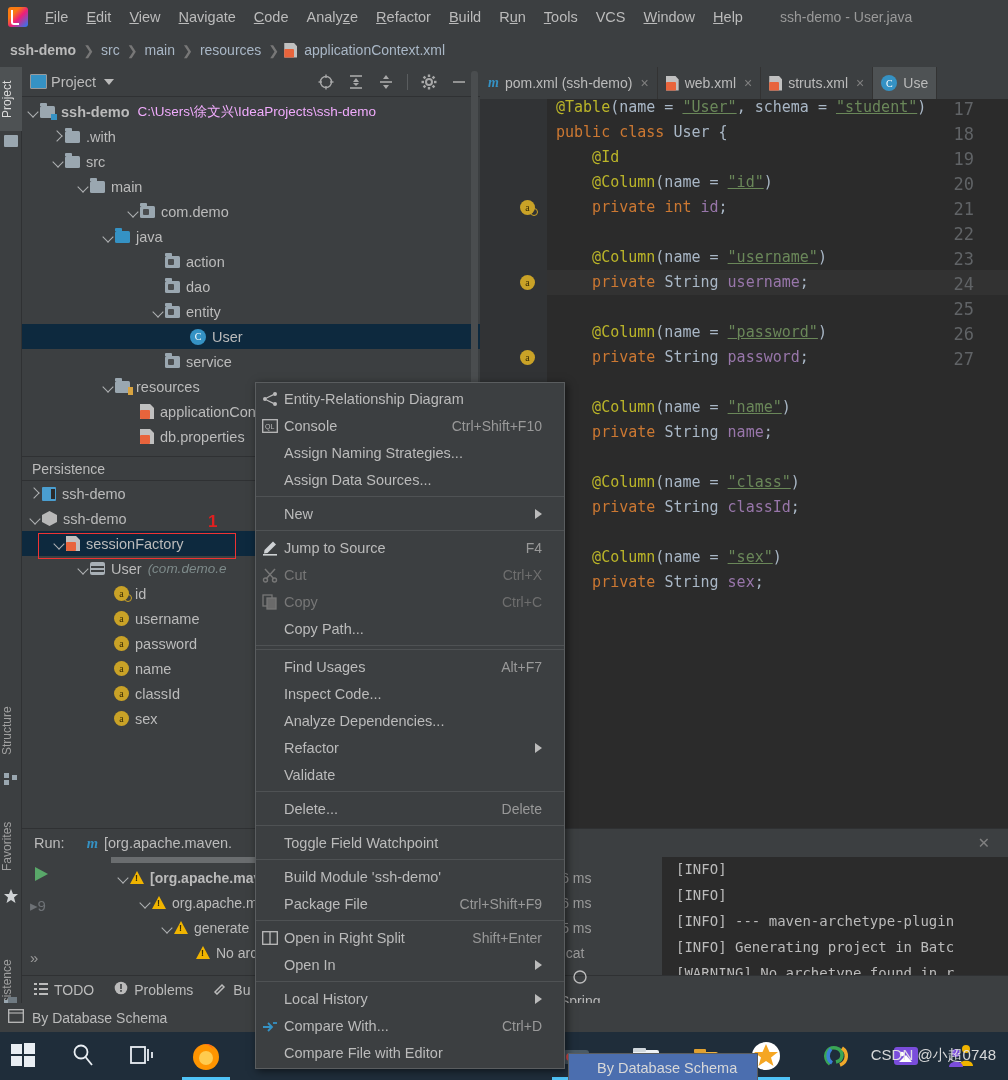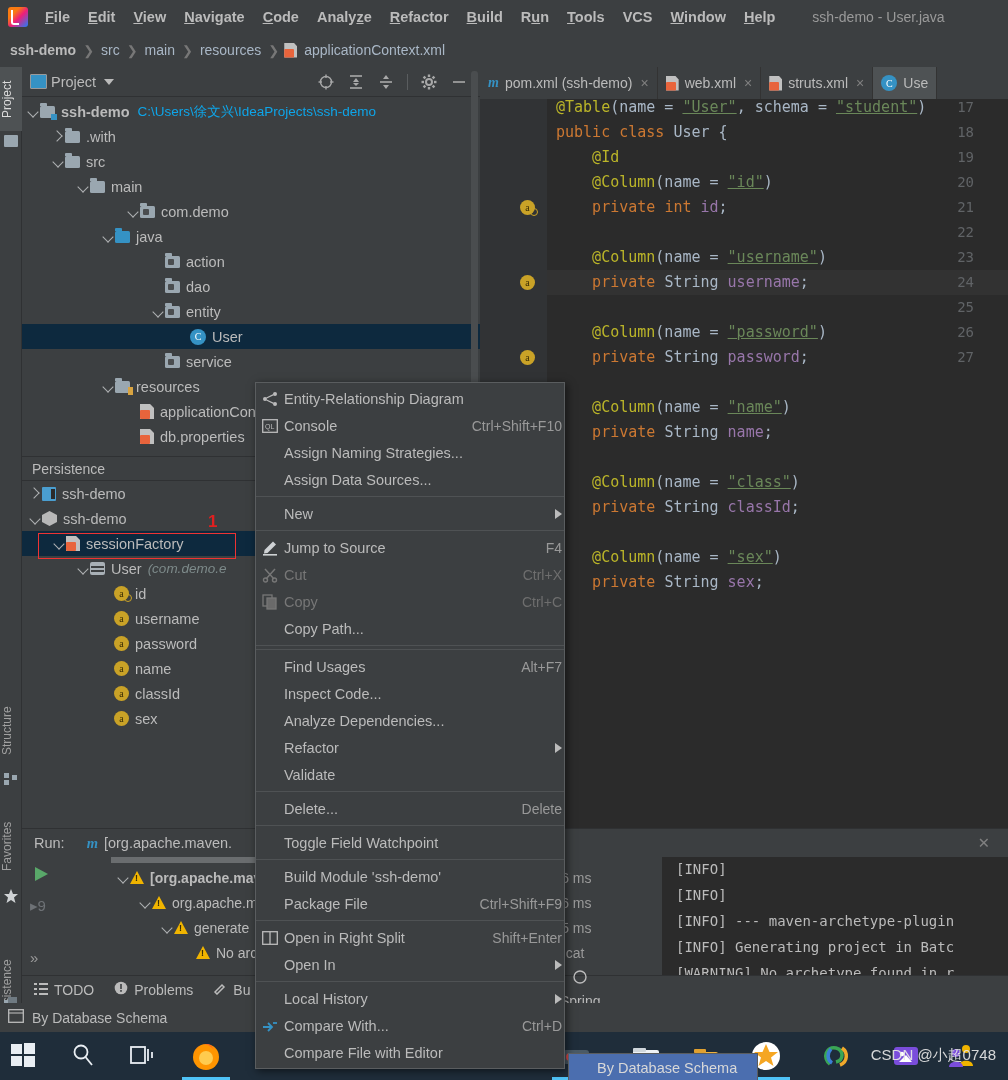--- a/index.html
+++ b/index.html
@@ -21,21 +21,21 @@
   .app-logo {
     width: 20px; height: 20px; margin: 0 8px 0 4px; position: relative;
     background: linear-gradient(135deg,#f97a12 0%,#f97a12 30%,#ed1e79 55%,#1d7ffd 100%);
     border-radius: 3px;
   }
   .app-logo::after{
     content:""; position:absolute; left:3px; top:3px; width:6px; height:13px;
     border-left:2px solid #fff; border-bottom:2px solid #fff; border-bottom-left-radius:3px;
   }
   .menu-item {
-    padding: 3px 9px; color: #bbbbbb; font-size: 14.5px; cursor: default; white-space: nowrap; font-weight: bold;
+    padding: 3px 9px; color: #bbbbbb; font-size: 14.5px; cursor: default; white-space: nowrap;
   }
   .menu-item u { text-decoration: underline; }
   .win-title { margin-left: 28px; color: #9a9a9a; font-size: 14px; white-space: nowrap; }
 
   
   .breadcrumb {
     position: absolute; left: 0; top: 33px; width: 1008px; height: 34px;
     background: #3c3f41; display: flex; align-items: center; padding-left: 8px;
     font-size: 14px; color: #a9b7c6;
   }
@@ -86,21 +86,21 @@
                 border-top:6px solid #bbbbbb; margin-left:8px; }
   .hdr-tools { margin-left: auto; display: flex; align-items: center; gap: 12px; padding-right: 8px; }
   .tool-ico { width: 18px; height: 18px; opacity: .85; }
 
   .tree { position: relative; padding-top: 2px; overflow: hidden; height: 359px; }
   .trow {
     display: flex; align-items: center; height: 25px; padding-left: 4px; white-space: nowrap;
     font-size: 14.5px; color: #bbbbbb;
   }
   .trow.sel { background: #0d293e; }
-  .trow .label-dim { color: #0ea5e9; font-size: 13.5px; margin-left: 8px; }
+  .trow .label-dim { color: #f0abfc; font-size: 13.5px; margin-left: 8px; }
   .arrow { width: 14px; height: 14px; flex: 0 0 14px; position: relative; }
   .arrow.down::before, .arrow.right::before {
     content:""; position:absolute; left:3px; top:3px; width:7px;height:7px;
     border-right:1.6px solid #afb1b3; border-bottom:1.6px solid #afb1b3;
   }
   .arrow.down::before { transform: rotate(45deg); }
   .arrow.right::before { transform: rotate(-45deg); left:2px; top:2px; }
   .folder { width:15px;height:12px;background:#9aa7b0;border-radius:1.5px;margin-right:6px;flex:0 0 15px;position:relative;}
   .folder::before{content:"";position:absolute;left:0;top:-3px;width:7px;height:3px;background:#9aa7b0;border-radius:1px 1px 0 0;}
   .folder.src{ background:#3592c4; }
@@ -162,41 +162,41 @@
            clip-path: polygon(0 0, 72% 0, 100% 26%, 100% 100%, 0 100%);}
   .xmlsm::after{content:"";position:absolute;left:0;bottom:0;width:10px;height:9px;background:#e8643c;border-radius:1px;}
   .xmlsm .g{position:absolute;left:2.5px;bottom:0.5px;width:6px;height:6px;border-radius:50%;background:#6a6a6a;}
   .xmlsm .o{position:absolute;left:1.5px;bottom:1px;font-size:6px;color:#fff;}
 
   .editor {
     position:absolute; left:480px; top:99px; width:528px; height:735px; background:#2b2b2b;
     overflow:hidden; font-family:"DejaVu Sans Mono","Liberation Mono",monospace; font-size:15px;
   }
   .gutter { position:absolute; left:0; top:0; width:67px; height:735px; background:#313335; }
-  .lnum { position:absolute; right:34px; color:#606366; font-size:14px; text-align:right; width:28px; }
+  .lnum { position:absolute; right:34px; color:#606366; font-size:17px; text-align:right; width:28px; }
   .gicon { position:absolute; left:40px; }
   .codeline { position:absolute; left:76px; white-space:pre; }
   .cl-hl { position:absolute; left:67px; width:461px; height:25px; background:#323232; }
   .kw { color:#cc7832; }
   .ann { color:#bbb529; }
   .str { color:#6a8759; text-decoration:underline; }
   .fld { color:#9876aa; }
   .typ { color:#a9b7c6; }
   .pln { color:#a9b7c6; }
   .dbico{width:16px;height:14px;background:#a8b0b6;border-radius:2px;position:relative;}
   .dbico::before{content:"";position:absolute;left:1px;top:4px;width:14px;height:1.5px;background:#313335;}
   .dbico::after{content:"";position:absolute;left:1px;top:8px;width:14px;height:1.5px;background:#313335;}
 
   
   .ctxmenu {
     position:absolute; left:255px; top:382px; width:310px; background:#3c3f41;
     border:1px solid #5a5d5f; box-shadow:2px 2px 8px rgba(0,0,0,.55); z-index:40;
     padding: 2px 0;
   }
-  .mi { display:flex; align-items:center; height:27px; padding-left:28px; padding-right:2px;
+  .mi { display:flex; align-items:center; height:27px; padding-left:28px; padding-right:22px;
         font-size:14.5px; color:#bbbbbb; position:relative; white-space:nowrap; }
   .mi.disabled { color:#777777;text-align:right; }
   .mi.highlight { background:#4b6eaf; color:#d8d8d8; }
   .mi .accel { margin-left:auto; color:#999999; font-size:14px; padding-left:22px; }
   .mi.disabled .accel { color:#6e6e6e; }
   .mi .submenu-arrow { margin-left:auto; width:0;height:0;
         border-top:5px solid transparent;border-bottom:5px solid transparent;border-left:7px solid #bbbbbb; }
   .mi-ico { position:absolute; left:5px; width:18px; height:18px; display:flex; align-items:center; justify-content:center; }
   .msep { height:1px; background:#4f5254; margin:3px 0; }
 

